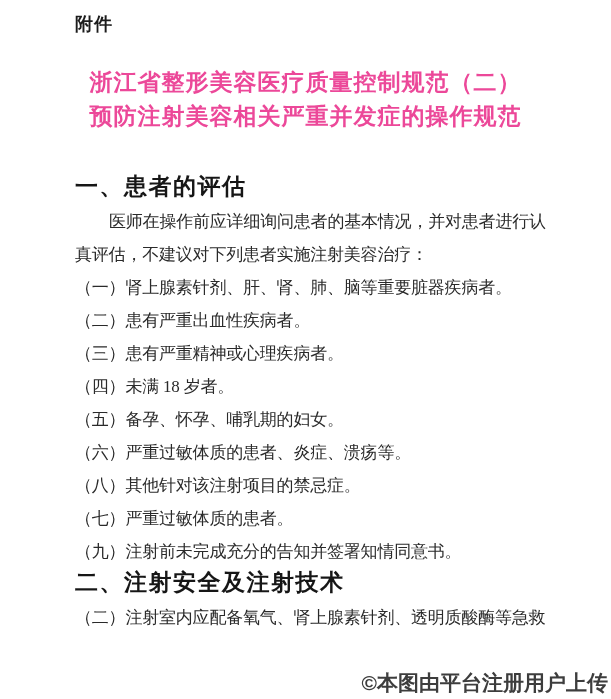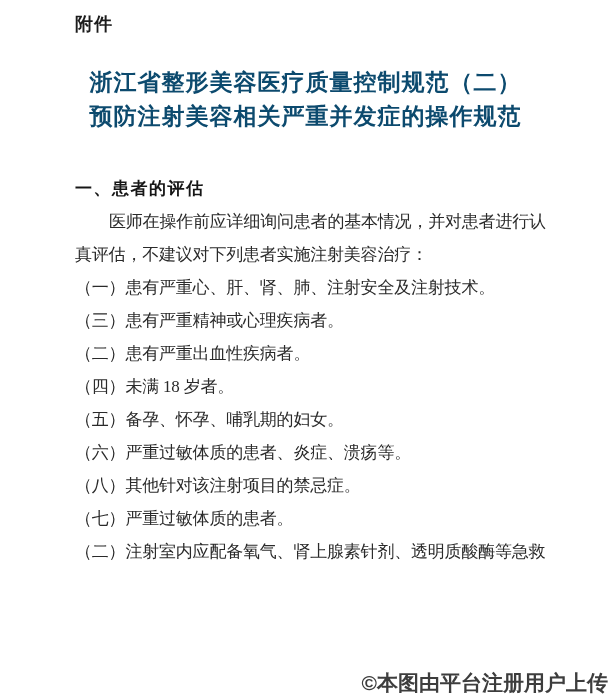--- a/index.html
+++ b/index.html
@@ -30,44 +30,44 @@
     position: absolute;
     left: 0;
     right: 0;
     top: 66px;
     text-align: center;
     font-family: "Liberation Serif", serif;
     font-weight: 700;
     font-size: 23px;
     line-height: 34px;
     letter-spacing: 1px;
-    color: #0c4a6e;
+    color: #ec4899;
   }
   .content {
     position: absolute;
     left: 75px;
     top: 172px;
     width: 478px;
     font-size: 17px;
     line-height: 33px;
     letter-spacing: -0.2px;
     color: #2a2a2a;
   }
   .content .line {
     height: 33px;
     white-space: nowrap;
   }
   .content .line.indent {
     text-indent: 34px;
   }
   .content .heading {
     height: 33px;
-    font-family: Liberation Serif, serif;
+    font-family: Liberation Mono, monospace;
     font-weight: 700;
-    font-size: 17px;
+    font-size: 23px;
     letter-spacing: 1.5px;
     color: #161616;
     white-space: nowrap;
   }
   .watermark {
     position: absolute;
     right: 3px;
     bottom: 2px;
     font-family: "Liberation Sans", sans-serif;
     font-weight: 700;
@@ -94,29 +94,31 @@
     <div>预防注射美容相关严重并发症的操作规范</div>
   </div>
 
   <div class="content">
 
     <div class="heading">一、患者的评估</div>
 
     <div class="line indent">医师在操作前应详细询问患者的基本情况，并对患者进行认</div>
     <div class="line">真评估，不建议对下列患者实施注射美容治疗：</div>
 
-    <div class="line">（一）患有严重心、肝、肾、肺、注射安全及注射技术。</div>
+    <div class="line">（一）肾上腺素针剂、肝、肾、肺、脑等重要脏器疾病者。</div>
+    <div class="line">（二）患有严重出血性疾病者。</div>
     <div class="line">（三）患有严重精神或心理疾病者。</div>
-    <div class="line">（二）患有严重出血性疾病者。</div>
     <div class="line">（四）未满 18 岁者。</div>
     <div class="line">（五）备孕、怀孕、哺乳期的妇女。</div>
     <div class="line">（六）严重过敏体质的患者、炎症、溃疡等。</div>
     <div class="line">（八）其他针对该注射项目的禁忌症。</div>
     <div class="line">（七）严重过敏体质的患者。</div>
+    <div class="line">（九）注射前未完成充分的告知并签署知情同意书。</div>
 
+    <div class="heading">二、注射安全及注射技术</div>
 
     <div class="line">（二）注射室内应配备氧气、肾上腺素针剂、透明质酸酶等急救</div>
 
   </div>
 
   <div class="watermark">©本图由平台注册用户上传</div>
 
 </div>
 
 </body></html>

